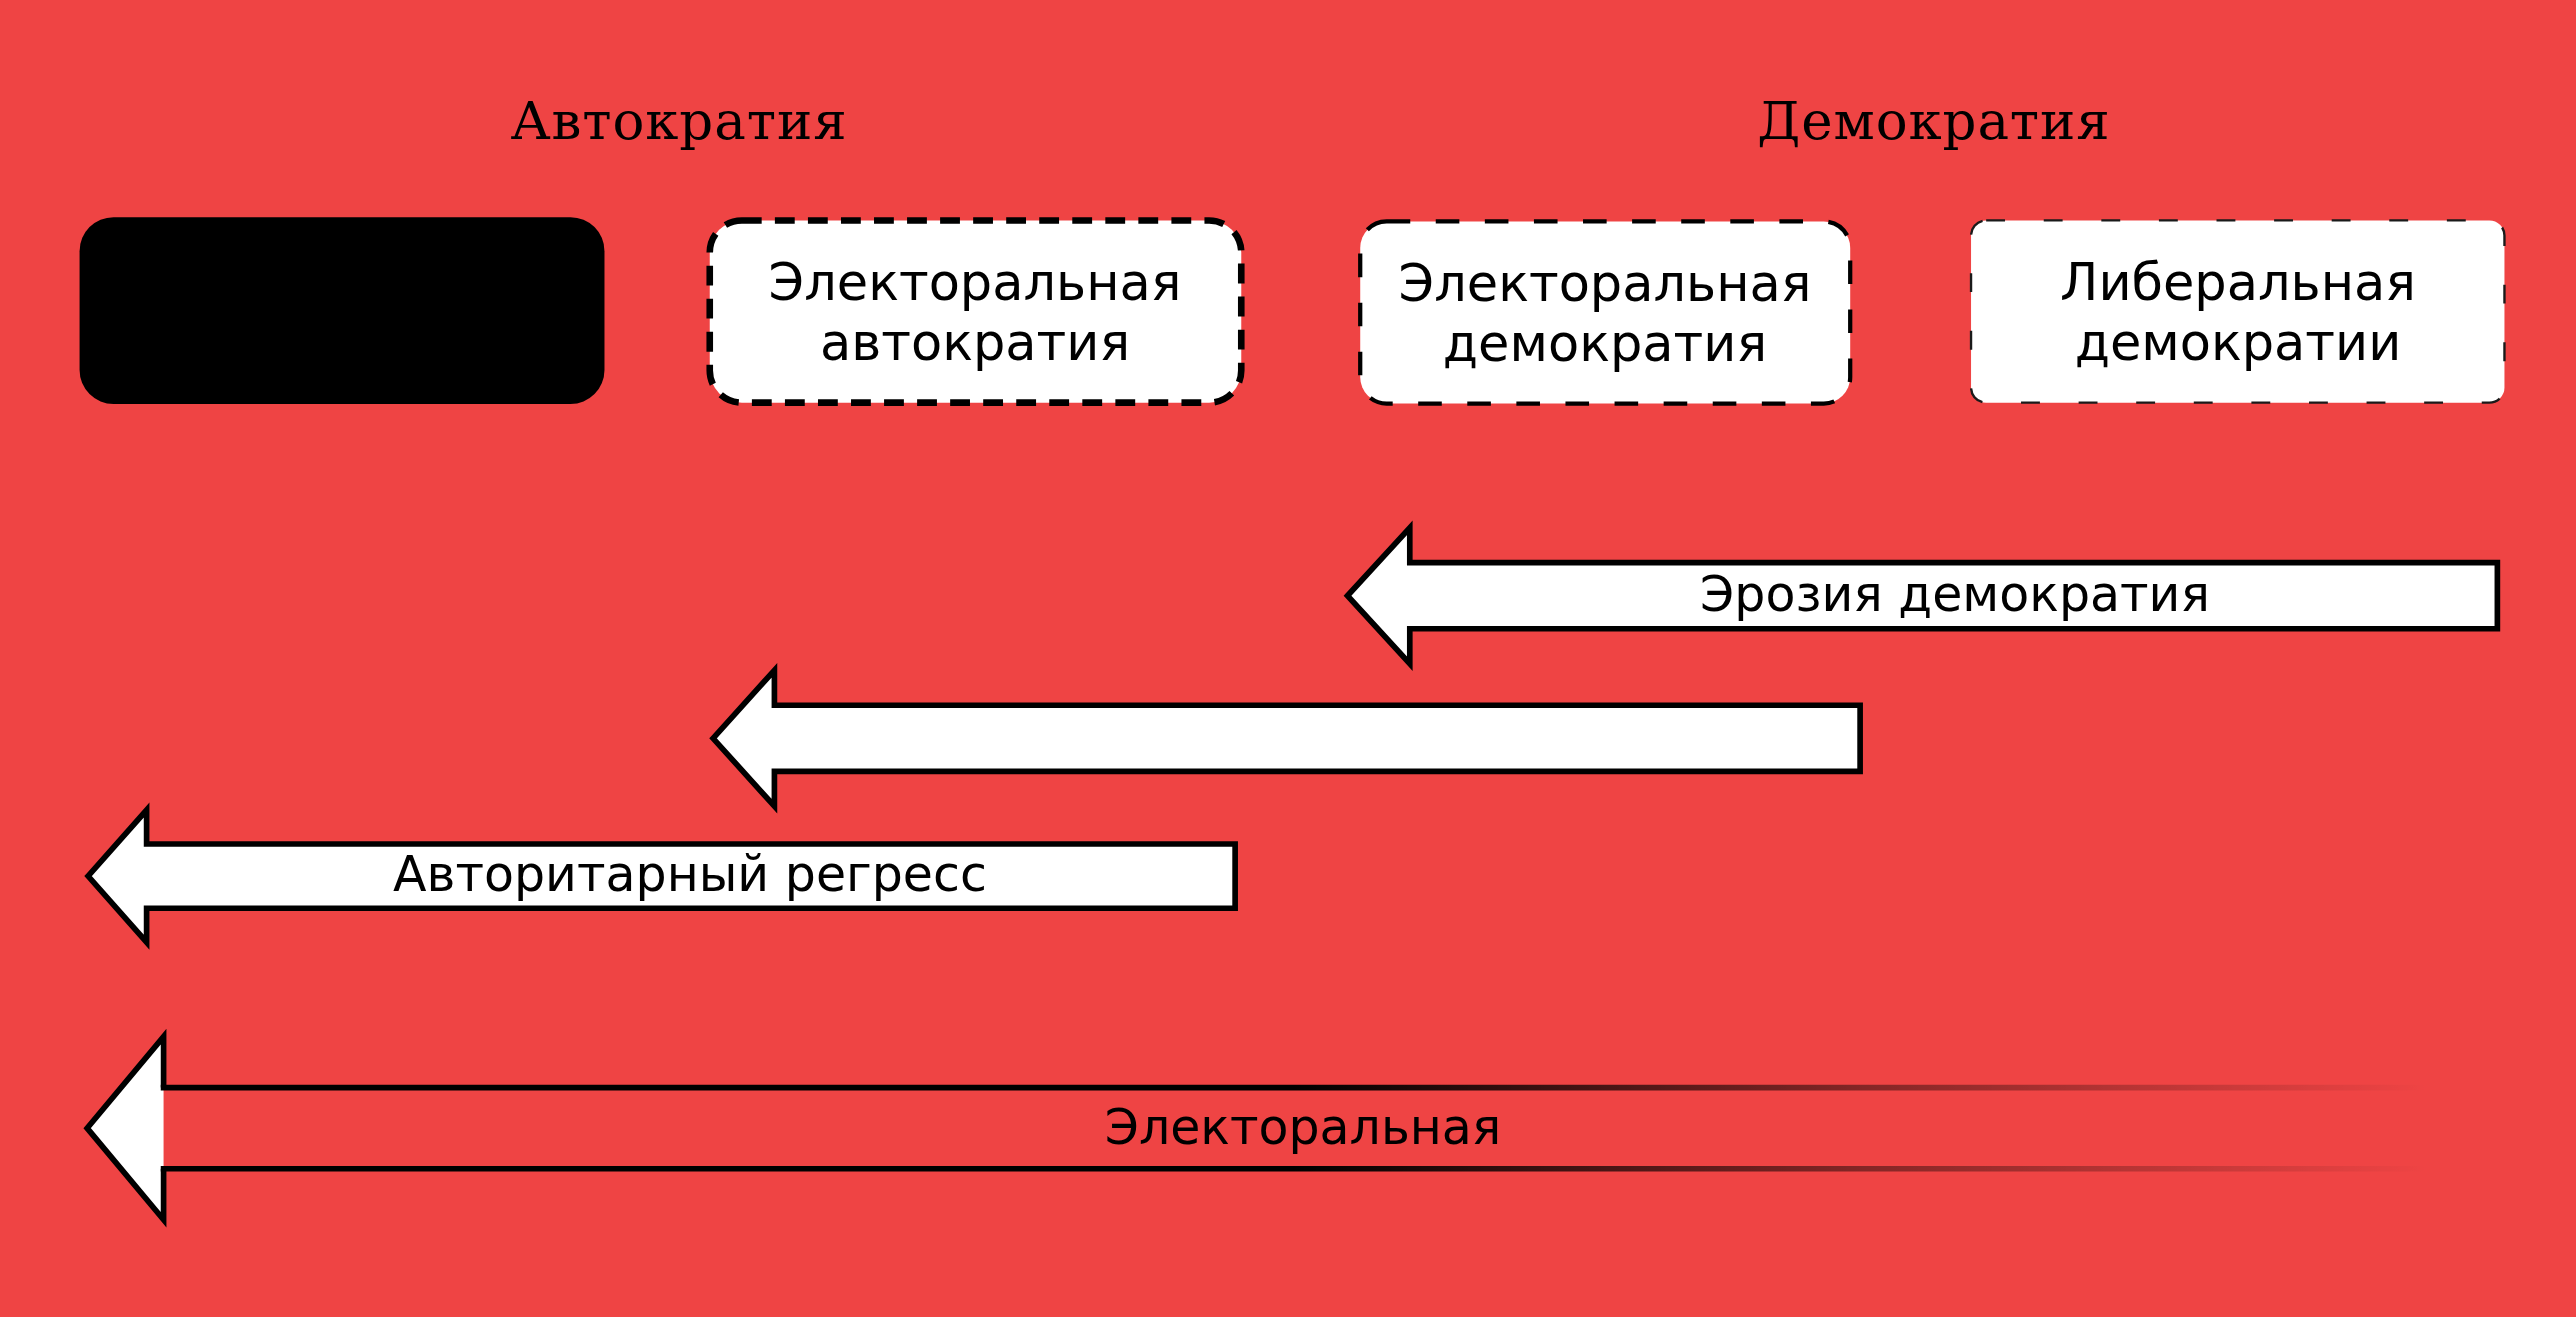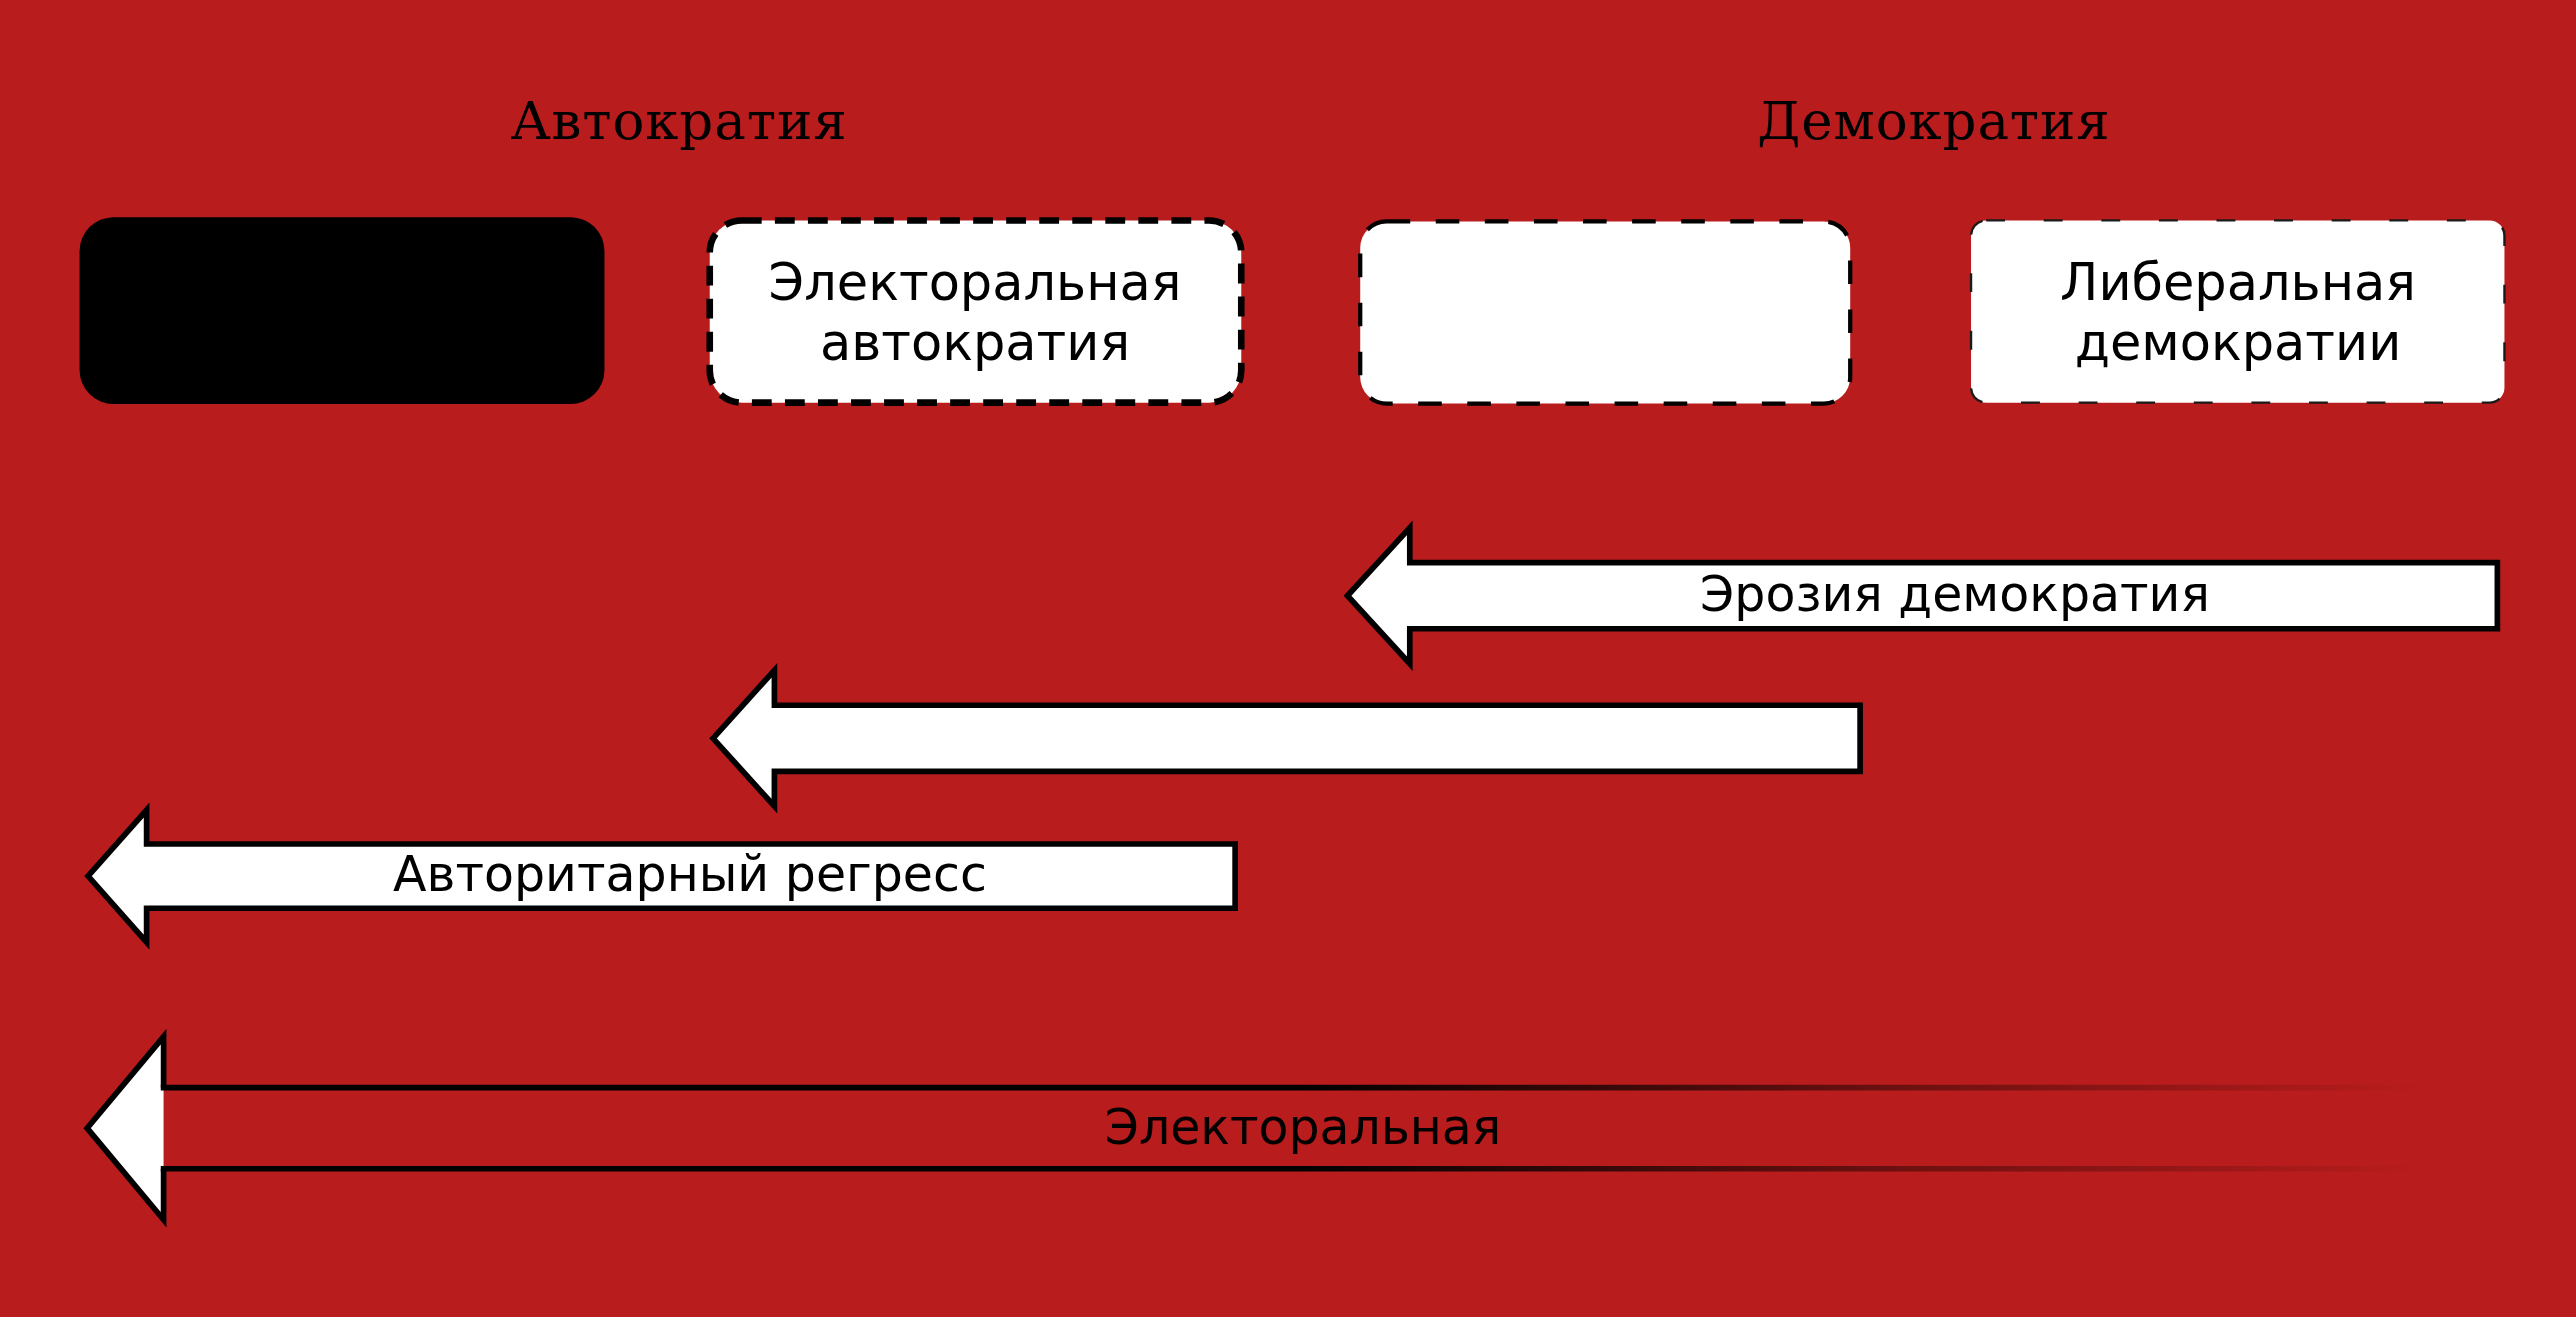--- a/index.html
+++ b/index.html
@@ -1,20 +1,20 @@
 <!DOCTYPE html>
 <html style="font-size:15px"><head>
 <meta charset="utf-8">
 <style>
   html, body { margin: 0; padding: 0; background: #ffffff; }
   .canvas {
     position: relative;
     width: 2576px;
     height: 1317px;
-    background: #b91c1c;
+    background: #ef4444;
     overflow: hidden;
     font-family: "DejaVu Sans", sans-serif;
     color: #000000;
   }
   .shape-layer {
     position: absolute;
     left: 0; top: 0;
     width: 2576px; height: 1317px;
   }
   .label {
@@ -67,20 +67,21 @@
 
     <path d="M 173 1152 L 173 1098 L 92 1195 L 173 1292 L 173 1238" fill="#ffffff" stroke="#000000" stroke-width="6" stroke-linejoin="miter"></path>
     <line x1="170" y1="1152" x2="2660" y2="1152" stroke="url(#fadeRight)" stroke-width="6"></line>
     <line x1="170" y1="1238" x2="2660" y2="1238" stroke="url(#fadeRight)" stroke-width="6"></line>
   </svg>
 
   <div class="label header-label" style="left:679px; top:120px;">Автократия</div>
   <div class="label header-label" style="left:1934px; top:120px;text-align:center;">Демократия</div>
 
   <div class="label box-label" style="left:975px; top:313px;">Электоральная автократия</div>
+  <div class="label box-label" style="left:1605px; top:314px;">Электоральная демократия</div>
   <div class="label box-label" style="left:2238px; top:313px;">Либеральная демократии</div>
 
   <div class="label arrow-label" style="left:1955px; top:594px;">Эрозия демократия</div>
   <div class="label arrow-label" style="left:690px; top:874px;">Авторитарный регресс</div>
   <div class="label arrow-label" style="left:1303px; top:1127px;">Электоральная</div>
 
 </div>
 
 
 </body></html>

